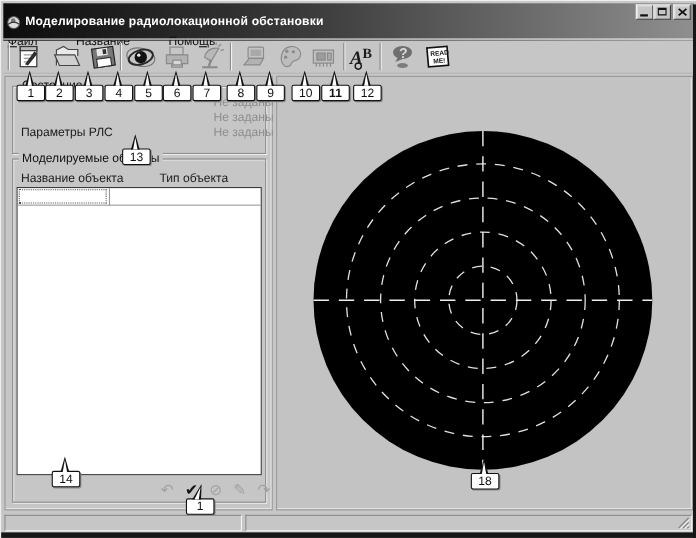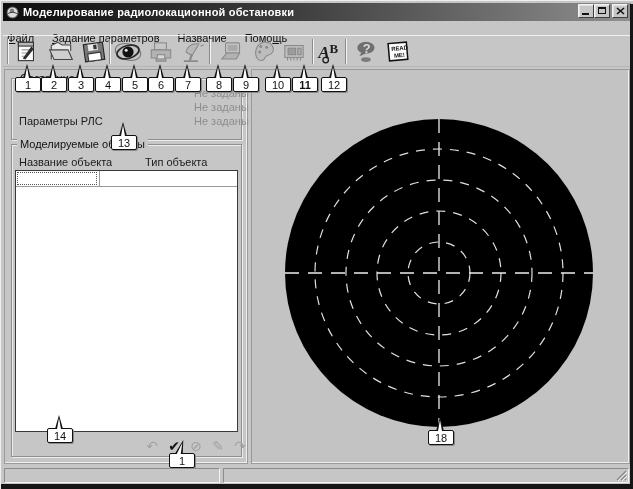--- a/index.html
+++ b/index.html
@@ -9,38 +9,38 @@
     position:absolute; left:0; top:0; width:633px; height:489px;
     background:#c6c6c6; border-top:1px solid #efefef; border-left:1px solid #efefef;
     overflow:hidden;
   }
   
   .shadow-right { position:absolute; right:0; top:3px; width:3px; height:486px; background:#161616; }
   .shadow-bottom { position:absolute; left:0; bottom:0; width:633px; height:5px; background:#161616; }
 
   
   .titlebar {
-    position:absolute; left:2px; top:2px; width:628px; height:18px;
+    position:absolute; left:2px; top:2px; width:628px; height:34px;
     background:linear-gradient(to right,#0d0d0d,#3c3c3c 45%,#8f8f8f);
     display:flex; align-items:center; color:#fff;
   }
   .titlebar .app-icon { width:13px; height:13px; margin:0 4px 0 3px; flex:0 0 auto; }
   .titlebar .title { font-size:11px; font-weight:bold; letter-spacing:.2px; white-space:nowrap; }
   .winbtn {
     position:absolute; top:3px; width:16px; height:14px; background:#c6c6c6;
     border:1px solid; border-color:#f2f2f2 #3f3f3f #3f3f3f #f2f2f2;
     box-shadow:inset 1px 1px 0 #e2e2e2; padding:0; cursor:default;
   }
   .btn-min { right:39px; } .btn-max { right:23px; } .btn-close { right:5px; }
   .glyph-min { position:absolute; left:3px; bottom:2px; width:7px; height:2px; background:#111; }
   .glyph-max { position:absolute; left:3px; top:2px; width:8px; height:7px; border:1px solid #111; border-top:2px solid #111; }
   .glyph-close { position:absolute; left:3px; top:2px; }
 
   
-  .menubar { position:absolute; left:4px; top:21px; height:32px; display:flex; gap:14px; align-items:center; }
+  .menubar { position:absolute; left:4px; top:21px; height:32px; display:flex; gap:31px; align-items:center; }
   .menu-item { font-size:11px; color:#111; padding:0 2px; white-space:nowrap; }
   .menu-item .key { text-decoration:underline; }
 
   
   .toolbar { position:absolute; left:2px; top:34px; width:629px; height:32px;
     border-top:1px solid #f0f0f0; border-bottom:1px solid #b4b4b4; }
   .tb-btn { position:absolute; top:2px; width:28px; height:28px; background:transparent; border:none; padding:0; }
   .tb-sep { position:absolute; top:3px; width:2px; height:25px; border-left:1px solid #8c8c8c; border-right:1px solid #f2f2f2; }
 
   
@@ -110,21 +110,20 @@
       <span class="glyph-max"></span>
     </button>
   <button class="winbtn btn-close">
     <svg class="glyph-close" width="9" height="8" viewBox="0 0 9 8">
       <path d="M1 1 L8 7 M8 1 L1 7" stroke="#111" stroke-width="1.6"></path>
     </svg>
   </button>
 
   <div class="menubar">
     <span class="menu-item"><span></span><span class="key">Ф</span><span>айл</span></span>
-    <span class="menu-item"><span></span><span class="key">З</span><span>адание параметров</span></span>
     <span class="menu-item"><span>Название</span><span class="key"></span><span></span></span>
     <span class="menu-item"><span>Помо</span><span class="key">щ</span><span>ь</span></span>
   </div>
 
   <div class="toolbar">
     <div class="tb-sep" style="left:4px"></div>
 
     <button class="tb-btn" style="left:10px">
       <svg viewBox="0 0 26 26">
         <rect x="5" y="4" width="14" height="17" fill="#fdfdfd" stroke="#333"></rect>

